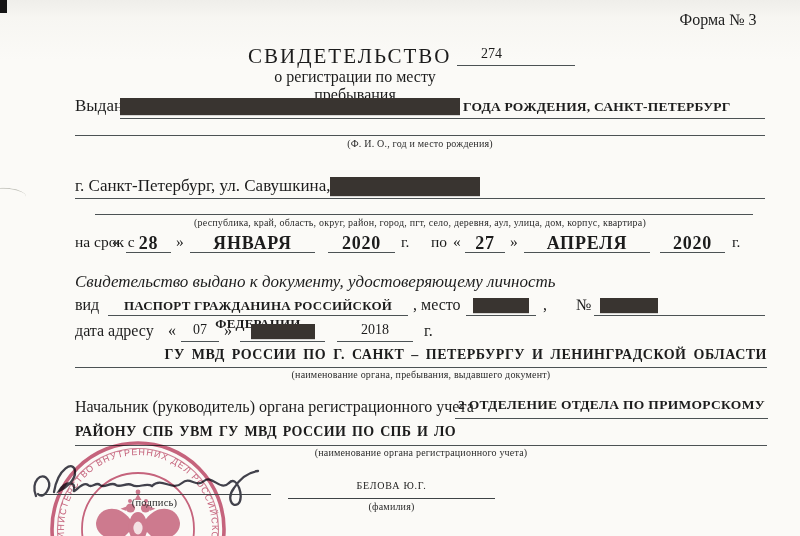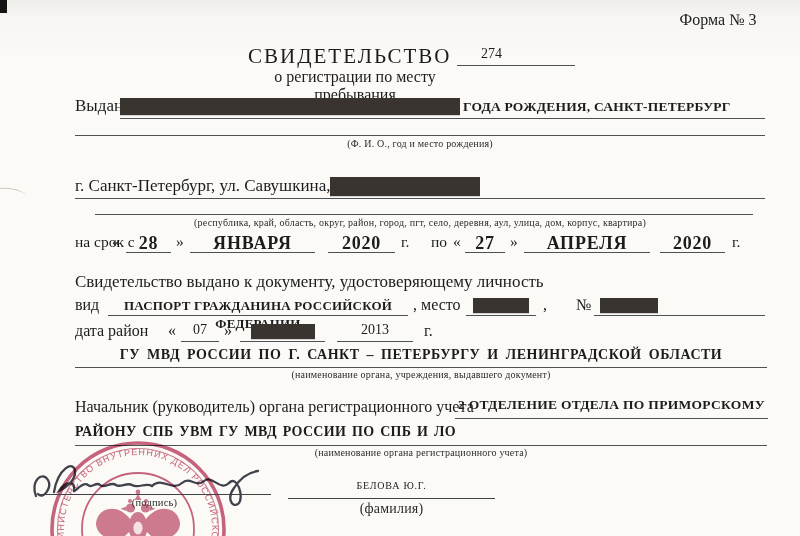--- a/index.html
+++ b/index.html
@@ -77,54 +77,54 @@
     <span class="abs" style="left:401px;">г.</span>
     <span class="abs" style="left:431px;">по</span>
     <span class="abs" style="left:453px;">«</span>
     <div class="abs cell boldval" style="left:465px;width:40px;height:19px;">27</div>
     <span class="abs" style="left:510px;">»</span>
     <div class="abs cell boldval" style="left:524px;width:126px;height:19px;">АПРЕЛЯ</div>
     <div class="abs cell boldval" style="left:660px;width:65px;height:19px;">2020</div>
     <span class="abs" style="left:732px;">г.</span>
   </div>
 
-  <div class="abs rowtext" style="left:75px;top:272px;">Свидетельство выдано к документу, удостоверяющему личность</div>
+  <div class="abs rowtext" style="left:75px;top:272px;font-style:italic;">Свидетельство выдано к документу, удостоверяющему личность</div>
 
   <div class="abs" style="left:0;top:296px;width:800px;height:22px;font-size:16px;">
     <span class="abs" style="left:75px;">вид</span>
     <div class="abs cell" style="left:108px;width:300px;height:19px;">
       <span class="boldval" style="letter-spacing:.2px;font-size:13px;">ПАСПОРТ ГРАЖДАНИНА РОССИЙСКОЙ ФЕДЕРАЦИИ</span>
     </div>
     <span class="abs" style="left:413px;">, место</span>
     <div class="abs cell" style="left:466px;width:70px;height:19px;">
       <div class="bar" style="width:56px;height:15px;margin:2px auto 0;"></div>
     </div>
     <span class="abs" style="left:543px;">,</span>
     <span class="abs" style="left:576px;">№</span>
     <div class="abs cell" style="left:594px;width:171px;height:19px;">
       <div class="bar" style="width:58px;height:15px;margin:2px 0 0 6px;"></div>
     </div>
   </div>
 
   <div class="abs" style="left:0;top:322px;width:800px;height:22px;font-size:16px;">
-    <span class="abs" style="left:75px;">дата район</span>
+    <span class="abs" style="left:75px;">дата адресу</span>
     <span class="abs" style="left:168px;">«</span>
     <div class="abs cell" style="left:181px;width:38px;height:19px;font-size:14px;">07</div>
     <span class="abs" style="left:224px;">»</span>
     <div class="abs cell" style="left:240px;width:85px;height:19px;">
       <div class="bar" style="width:64px;height:15px;margin:2px auto 0;"></div>
     </div>
-    <div class="abs cell" style="left:337px;width:76px;height:19px;font-size:14px;">2013</div>
+    <div class="abs cell" style="left:337px;width:76px;height:19px;font-size:14px;">2018</div>
     <span class="abs" style="left:424px;">г.</span>
   </div>
 
-  <div class="abs cell" style="left:75px;top:345px;width:692px;height:22px;text-align:center;">
+  <div class="abs cell" style="left:75px;top:345px;width:692px;height:22px;text-align:right;">
     <span style="font-weight:bold;font-size:14px;letter-spacing:.5px;word-spacing:3px;">ГУ МВД РОССИИ ПО Г. САНКТ – ПЕТЕРБУРГУ И ЛЕНИНГРАДСКОЙ ОБЛАСТИ</span>
   </div>
-  <div class="abs cap" style="left:75px;top:369px;width:692px;">(наименование органа, учреждения, выдавшего документ)</div>
+  <div class="abs cap" style="left:75px;top:369px;width:692px;">(наименование органа, пребывания, выдавшего документ)</div>
 
   <div class="abs" style="left:0;top:397px;width:800px;height:23px;">
     <span class="abs mid" style="left:75px;top:1px;font-size:16px;">Начальник (руководитель) органа регистрационного учета</span>
     <div class="abs cell" style="left:455px;width:313px;height:21px;font-weight:bold;font-size:13.5px;letter-spacing:.3px;">2 ОТДЕЛЕНИЕ ОТДЕЛА  ПО ПРИМОРСКОМУ</div>
   </div>
   <div class="abs cap" style="left:75px;top:447px;width:692px;">(наименование органа регистрационного учета)</div>
   <div class="abs cell" style="left:75px;top:422px;width:692px;height:23px;text-align:left;">
     <span style="font-weight:bold;font-size:14px;letter-spacing:.3px;word-spacing:2px;">РАЙОНУ СПБ УВМ  ГУ  МВД РОССИИ  ПО СПБ  И  ЛО</span>
   </div>
 
@@ -169,15 +169,15 @@
       <path d="M26,36 C30,12 46,4 47,15 C48,25 36,33 31,35 C38,24 48,26 46,33 C44,41 54,24 60,29 C64,33 68,25 72,29 C76,33 83,25 88,29 C92,32 99,26 104,29 C110,33 118,26 124,30"></path>
       <path d="M124,30 C134,20 144,36 154,27 C162,20 168,32 176,25 C184,18 192,36 201,27"></path>
       <path d="M201,27 C209,18 217,42 210,48 C203,52 199,41 206,32 C213,21 222,16 230,15"></path>
     </g>
   </svg>
   <div class="abs uline" style="left:38px;top:494px;width:233px;height:0;border-color:#3e4346;"></div>
   <div class="abs cap" style="left:38px;top:497px;width:233px;font-size:10.5px;">(подпись)</div>
 
   <div class="abs" style="left:288px;top:480px;width:207px;text-align:center;font-size:10px;letter-spacing:.8px;">БЕЛОВА  Ю.Г.</div>
   <div class="abs uline" style="left:288px;top:498px;width:207px;height:0;border-color:#3e4346;"></div>
-  <div class="abs cap" style="left:288px;top:501px;width:207px;font-size:14px;">(фамилия)</div>
+  <div class="abs cap" style="left:288px;top:501px;width:207px;font-size:10px;">(фамилия)</div>
 
 </div>
 
 </body></html>

